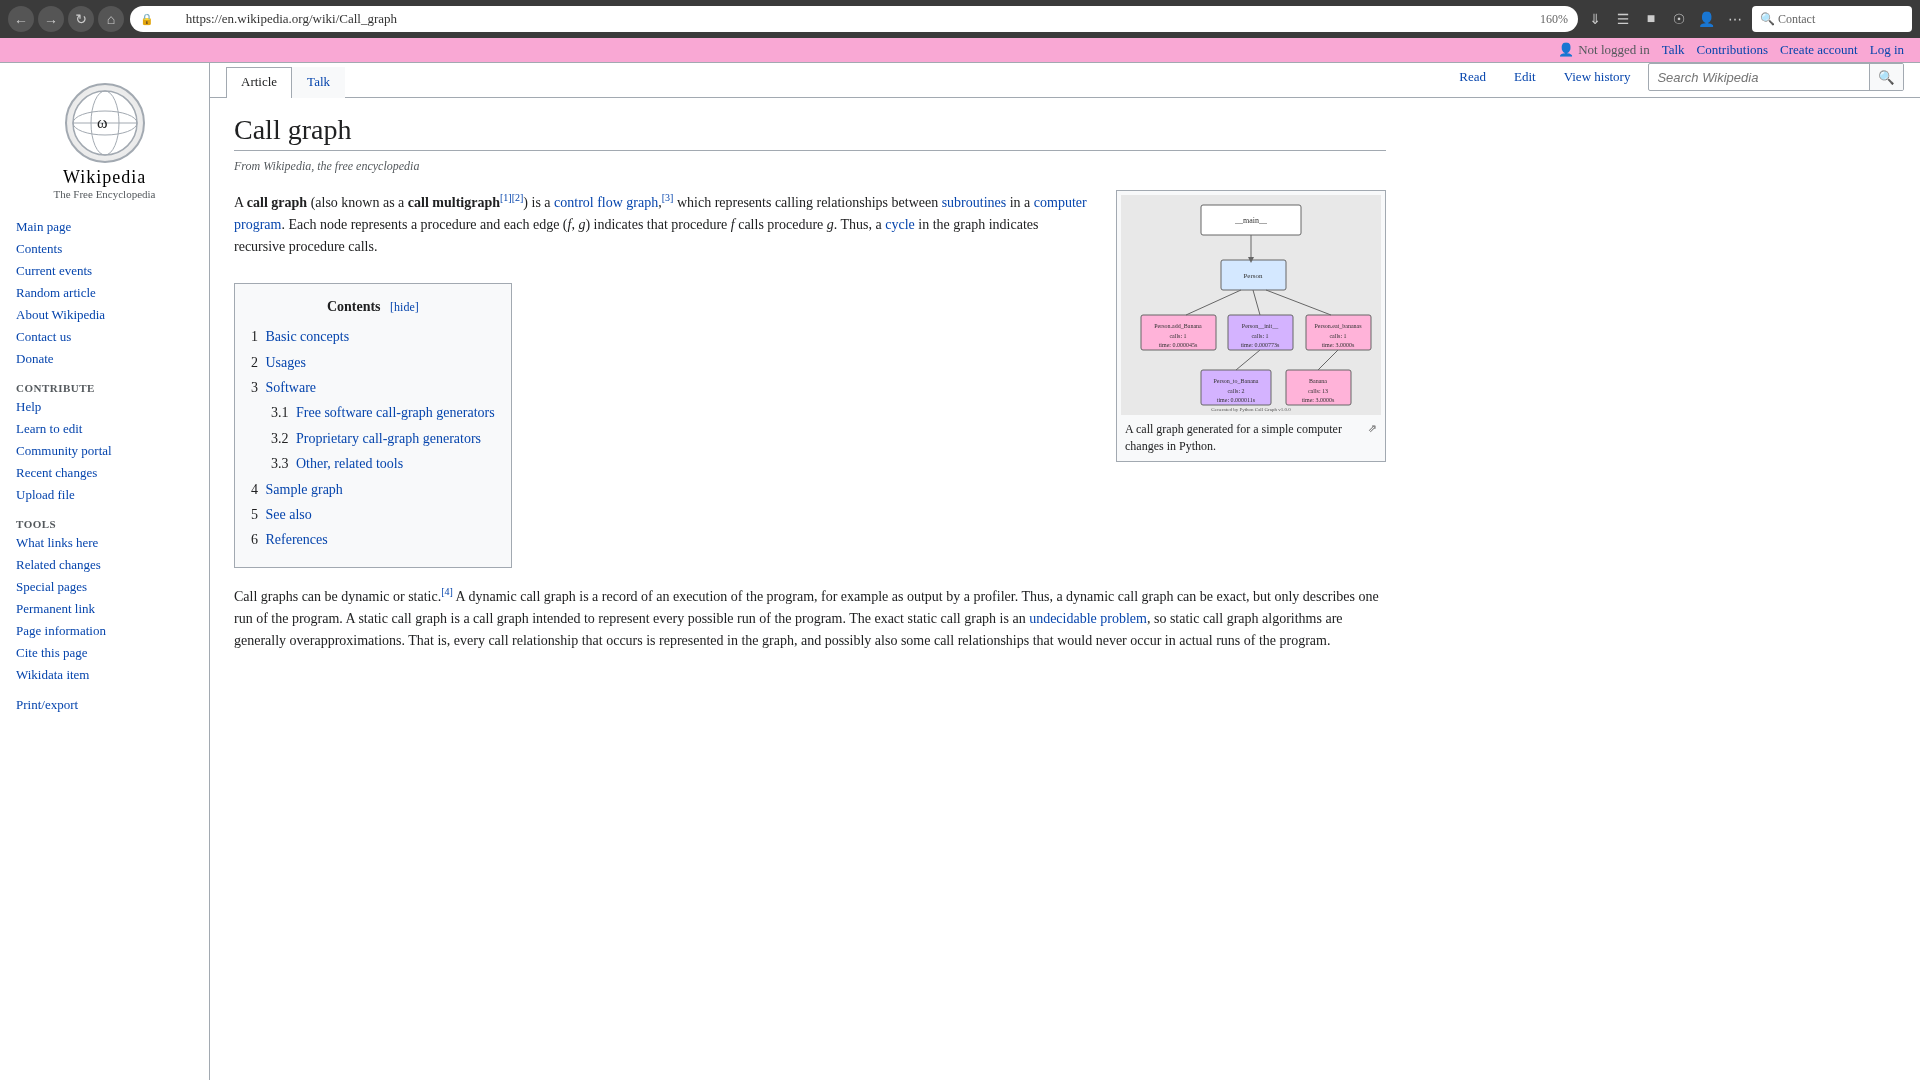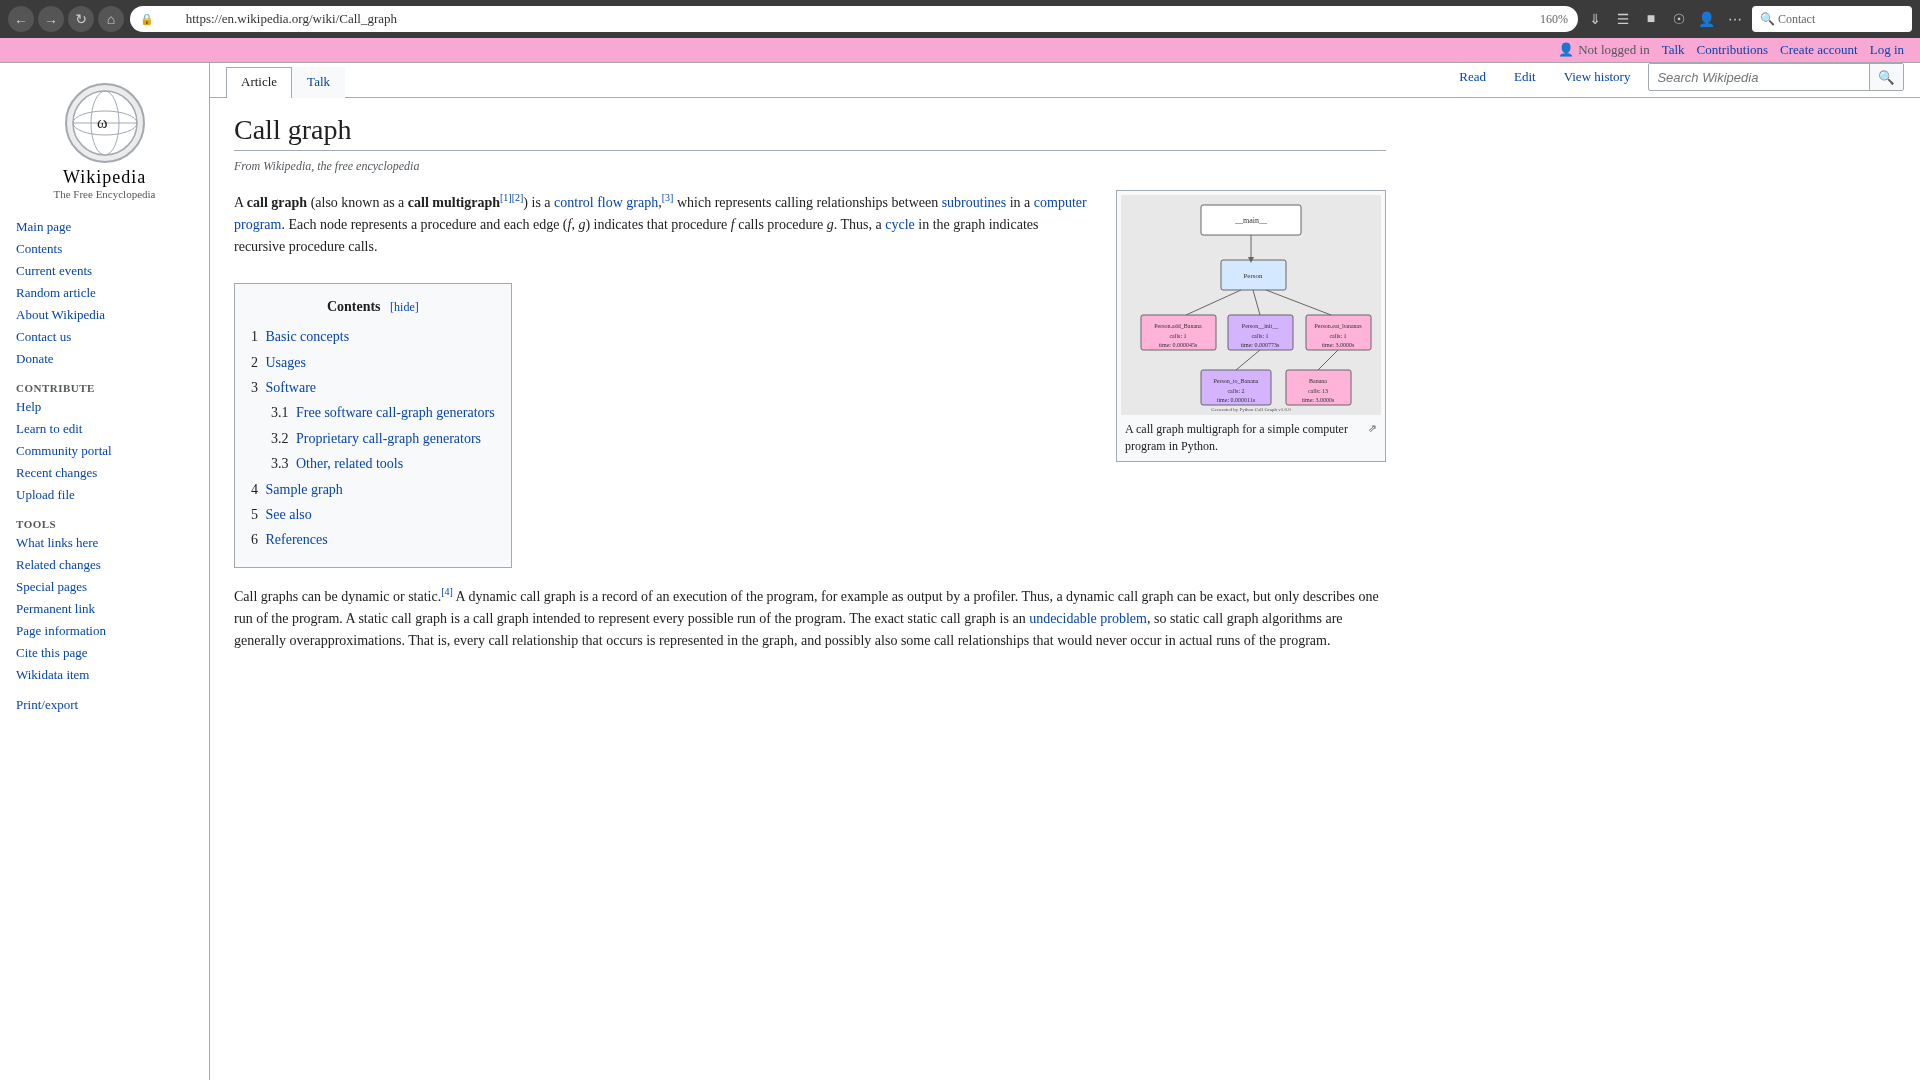--- a/index.html
+++ b/index.html
@@ -425,21 +425,21 @@
 
               <defs>
                 <marker id="arrow" markerWidth="6" markerHeight="6" refX="3" refY="3" orient="auto">
                   <path d="M0,0 L0,6 L6,3 z" fill="#666"></path>
                 </marker>
               </defs>
             </svg>
           </div>
           <div class="wiki-figure-caption">
             <span class="expand-icon">⇗</span>
-            <span>A call graph multigraph for a simple computer program in Python.</span>
+            <span>A call graph generated for a simple computer changes in Python.</span>
           </div>
         </div>
 
         <div class="article-body">
           <p>
             A <span class="bold">call graph</span>
             (also known as a <span class="bold">call multigraph</span><sup>[1][2]</sup>) is a
             <a href="#">control flow graph</a>,<sup>[3]</sup>
             which represents calling relationships between
             <a href="#">subroutines</a> in a

